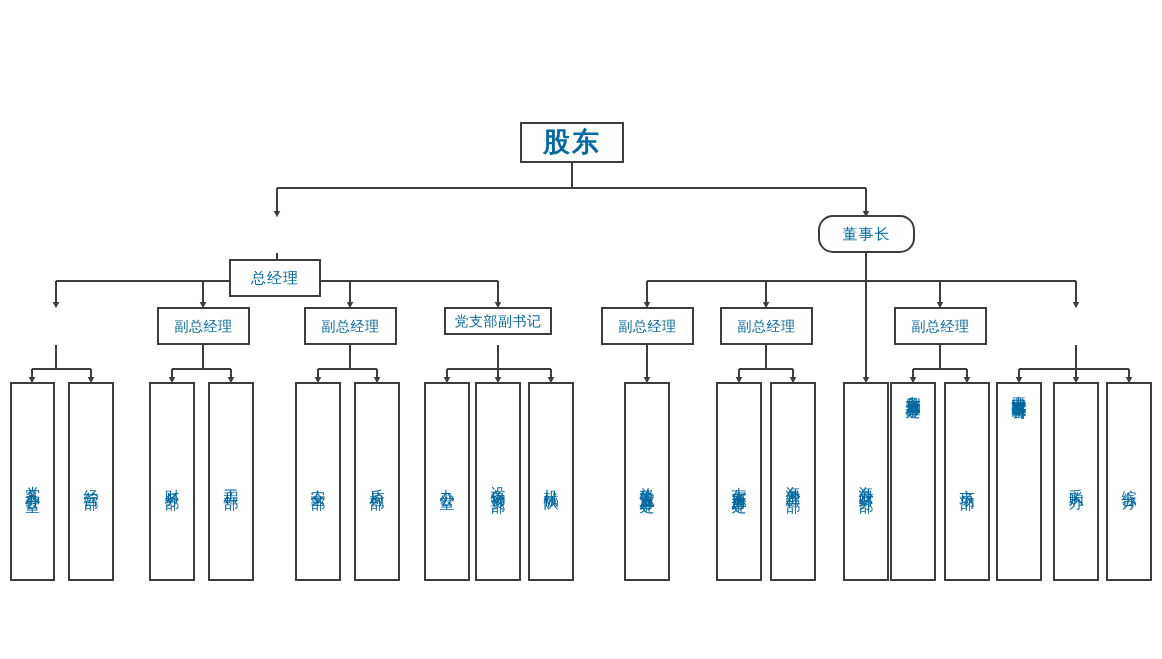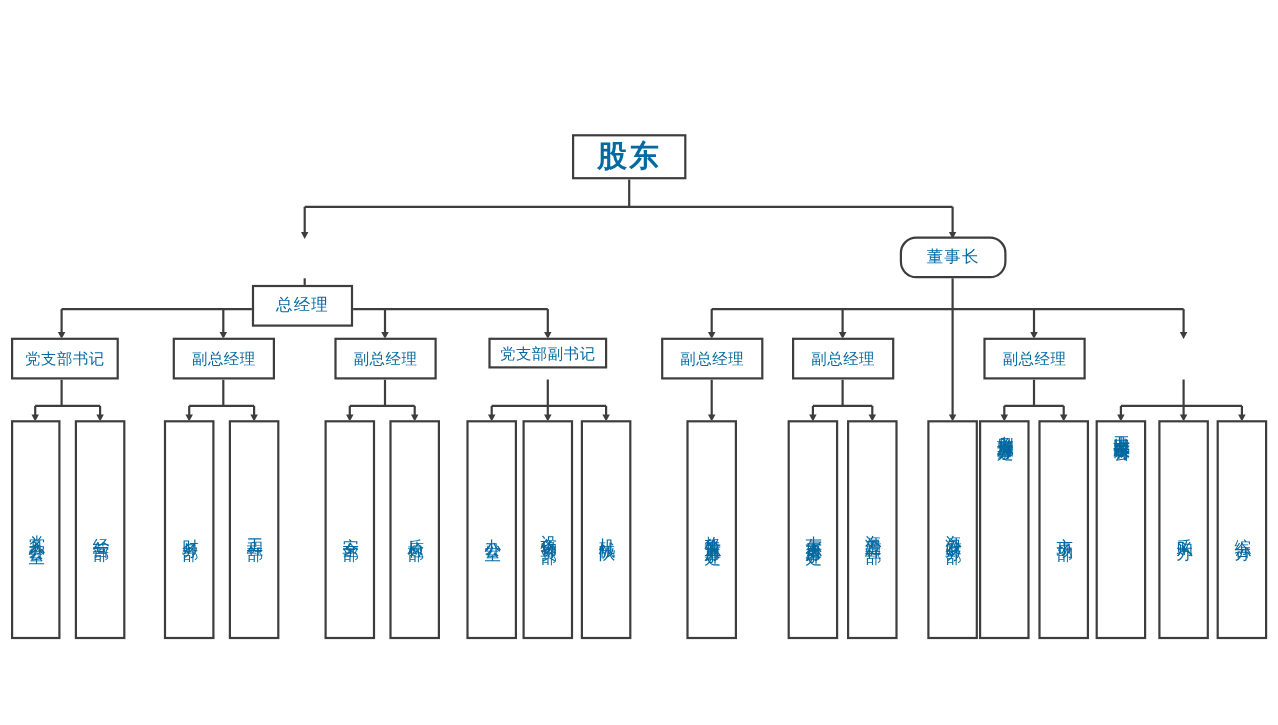--- a/index.html
+++ b/index.html
@@ -134,23 +134,20 @@
     <span class="node-label">股东</span>
   </div>
 
   <div class="node lvl2" style="left:229px;top:215px;width:92px;height:38px;margin-top:44px;">
     <span class="node-label">总经理</span>
   </div>
   <div class="node lvl2" style="left:818px;top:215px;width:97px;height:38px;border-radius:15px;">
     <span class="node-label">董事长</span>
   </div>
 
-  <div class="node lvl3" style="left:10px;top:307px;width:98px;height:38px;">
-    <span class="node-label">党支部书记</span>
-  </div>
   <div class="node lvl3" style="left:157px;top:307px;width:93px;height:38px;">
     <span class="node-label">副总经理</span>
   </div>
   <div class="node lvl3" style="left:304px;top:307px;width:93px;height:38px;">
     <span class="node-label">副总经理</span>
   </div>
   <div class="node lvl3" style="left:444px;top:307px;width:108px;height:28px;">
     <span class="node-label">党支部副书记</span>
   </div>
 

